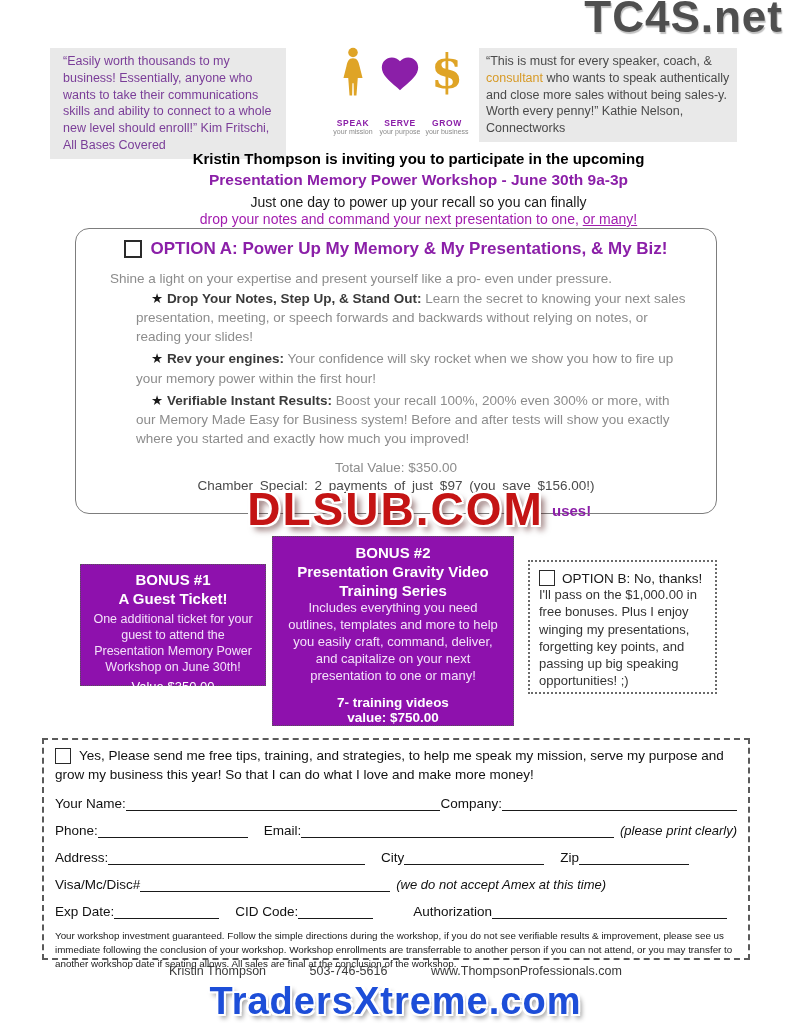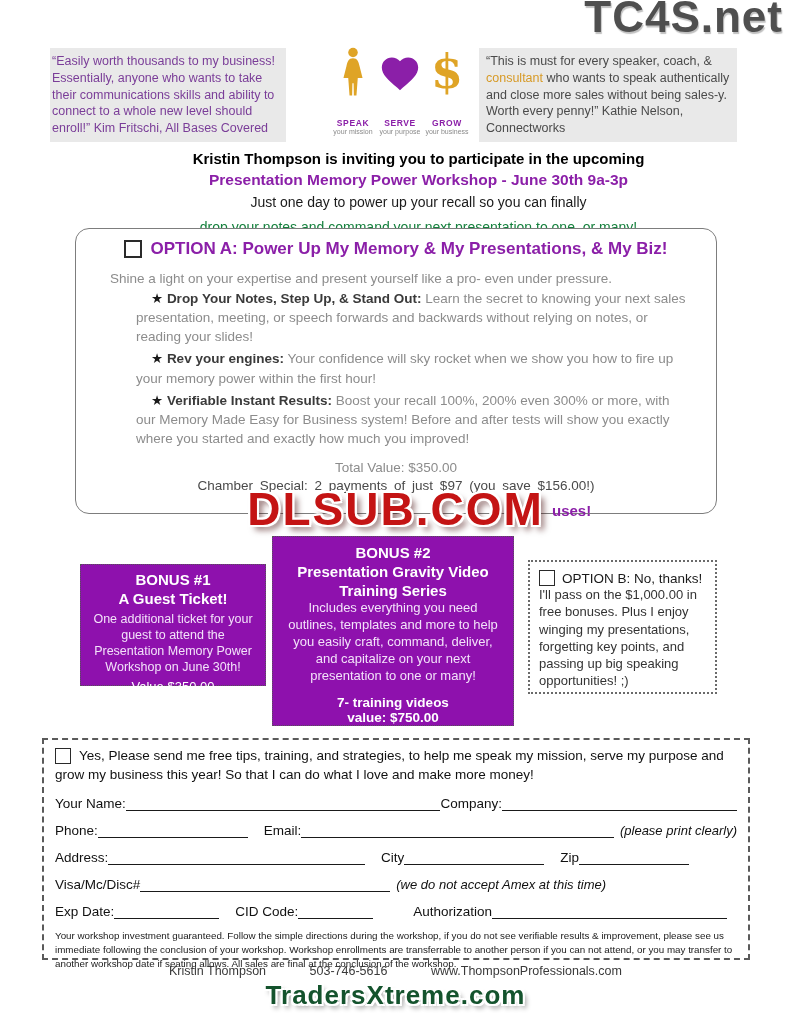--- a/index.html
+++ b/index.html
@@ -17,48 +17,48 @@
   .dlsub-wrap { position:absolute; top:482px; left:0; width:100%; text-align:center; z-index:30; }
   .dlsub {
     font-size:46px; font-weight:900; color:#c41414; letter-spacing:2px;
     text-shadow:-2px -2px 0 #fff, 2px -2px 0 #fff, -2px 2px 0 #fff, 2px 2px 0 #fff,
                 0 -2px 0 #fff, 0 2px 0 #fff, -2px 0 0 #fff, 2px 0 0 #fff,
                 5px 5px 6px rgba(60,0,0,.55);
   }
   .uses-frag { position:absolute; left:552px; top:502px; font-size:15px; font-weight:bold; color:#8b1fa8; z-index:29; }
   .traders {
     position:absolute; top:980px; left:0; width:100%; text-align:center;
-    font-size:26px; font-weight:900; color:#14532d; letter-spacing:1px;
+    font-size:38px; font-weight:900; color:#1d4ed8; letter-spacing:1px;
     text-shadow:-2px -2px 0 #fff, 2px -2px 0 #fff, -2px 2px 0 #fff, 2px 2px 0 #fff,
                 3px 4px 5px rgba(0,0,0,.45);
   }
 
   
   .quote-left {
     position:absolute; left:50px; top:48px; width:236px; background:#e9e9e9;
-    color:#7a3d98; font-size:12.5px; line-height:1.34; padding:5px 2px;
+    color:#7a3d98; font-size:12.5px; line-height:1.34; padding:5px 13px;
   }
   .quote-right {
     position:absolute; left:479px; top:48px; width:258px; background:#e9e9e9;
     color:#4a4a4a; font-size:12.5px; line-height:1.34; padding:5px 7px;
   }
   .gold-word { color:#d79a26; }
   .brand { position:absolute; left:330px; top:42px; width:140px; display:flex; justify-content:space-between; }
   .brand-item { width:46px; display:flex; flex-direction:column; align-items:center; text-align:center; }
   .brand-icon { height:60px; display:flex; align-items:center; justify-content:center; }
   .dollar { font-family:"DejaVu Serif", serif; font-size:46px; font-weight:bold; color:#dfa426; line-height:1; }
   .brand-label { font-size:8.5px; font-weight:bold; color:#8b1fa8; letter-spacing:.6px; margin-top:16px; }
   .brand-sub { font-size:7px; color:#8a8a8a; }
 
   
   .invite { position:absolute; top:150px; left:0; width:100%; text-align:center;padding-left:46px; }
   .invite-line1 { font-size:15px; font-weight:bold; color:#000; }
   .invite-line2 { font-size:15.5px; font-weight:bold; color:#8b1fa8; margin-top:4px; }
   .invite-line3 { font-size:14px; color:#1a1a1a; margin-top:5px; }
-  .invite-line4 { font-size:14px; color:#15803d; margin-top:9px; }
+  .invite-line4 { font-size:14px; color:#a21caf; margin-top:1px; }
   .underlined { text-decoration:underline; }
 
   
   .option-a {
     position:absolute; left:75px; top:228px; width:642px; height:286px;
     border:1px solid #7d7d7d; border-radius:14px; padding:10px 26px; background:#fff; z-index:5;
   }
   .oa-title-row { display:flex; align-items:center; justify-content:center; gap:8px; }
   .checkbox { width:18px; height:18px; border:2px solid #2a2a2a; background:#fff; display:inline-block; flex:none; }
   .oa-title { font-size:17px; font-weight:bold; color:#8b1fa8; }

